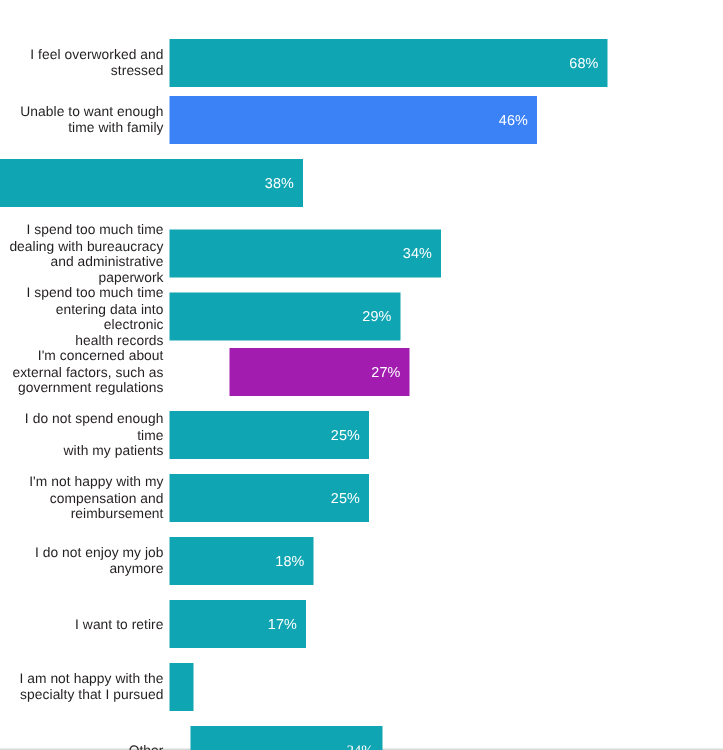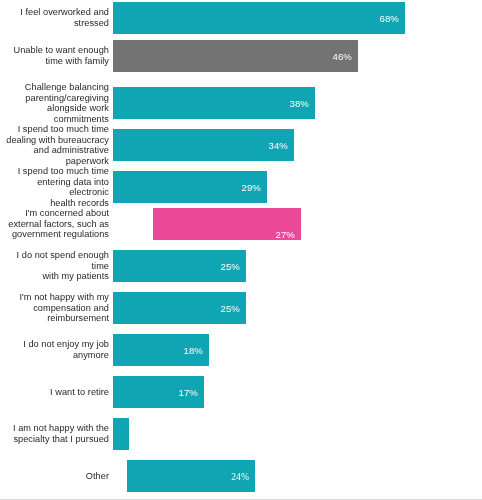--- a/index.html
+++ b/index.html
@@ -20,20 +20,21 @@
     background: #ffffff;
     box-sizing: border-box;
     border-bottom: 1px solid #d9d9d9;
   }
   .bar-row {
     position: absolute;
     left: 0;
     width: 482px;
     display: flex;
     align-items: center;
+    margin-top: 24px;
   }
   .cat-label {
     width: 113px;
     flex: 0 0 113px;
     text-align: right;
     padding-right: 4px;
     box-sizing: border-box;
     font-size: 9.2px;
     line-height: 10.6px;
     color: #231f20;
@@ -75,30 +76,26 @@
         <div class="bar-area">
           <div class="bar" style="width: 292px; background: rgb(15, 165, 178);">
             <span class="bar-value" style="color: rgb(255, 255, 255);">68%</span>
           </div>
         </div>
       </div>
       <div class="bar-row" style="top: 40px;">
         <div class="cat-label">Unable to want enough
 time with family</div>
         <div class="bar-area">
-          <div class="bar" style="width: 245px; background: #737373;">
+          <div class="bar" style="width: 245px; background: #3b82f6;">
             <span class="bar-value" style="color: rgb(255, 255, 255);">46%</span>
           </div>
         </div>
       </div>
       <div class="bar-row" style="top: 82px;">
-        <div class="cat-label">Challenge balancing
-parenting/caregiving
-alongside work
-commitments</div>
         <div class="bar-area">
           <div class="bar" style="width: 202px; background: rgb(15, 165, 178);">
             <span class="bar-value" style="color: rgb(255, 255, 255);">38%</span>
           </div>
         </div>
       </div>
       <div class="bar-row" style="top: 124px;">
         <div class="cat-label">I spend too much time
 dealing with bureaucracy
 and administrative
@@ -117,21 +114,21 @@
           <div class="bar" style="width: 154px; background: rgb(15, 165, 178);">
             <span class="bar-value" style="color: rgb(255, 255, 255);">29%</span>
           </div>
         </div>
       </div>
       <div class="bar-row" style="top: 208px; gap: 40px;">
         <div class="cat-label">I'm concerned about
 external factors, such as
 government regulations</div>
         <div class="bar-area">
-          <div class="bar" style="width: 148px; background: #ec4899; align-items: flex-end;">
+          <div class="bar" style="width: 120px; background: #a21caf;">
             <span class="bar-value" style="color: rgb(255, 255, 255);">27%</span>
           </div>
         </div>
       </div>
       <div class="bar-row" style="top: 250px;">
         <div class="cat-label">I do not spend enough time
 with my patients</div>
         <div class="bar-area">
           <div class="bar" style="width: 133px; background: rgb(15, 165, 178);">
             <span class="bar-value" style="color: rgb(255, 255, 255);">25%</span>

